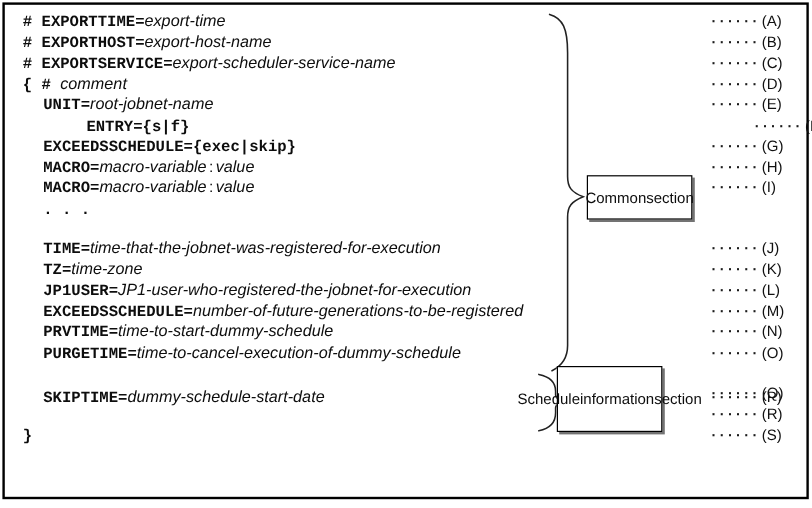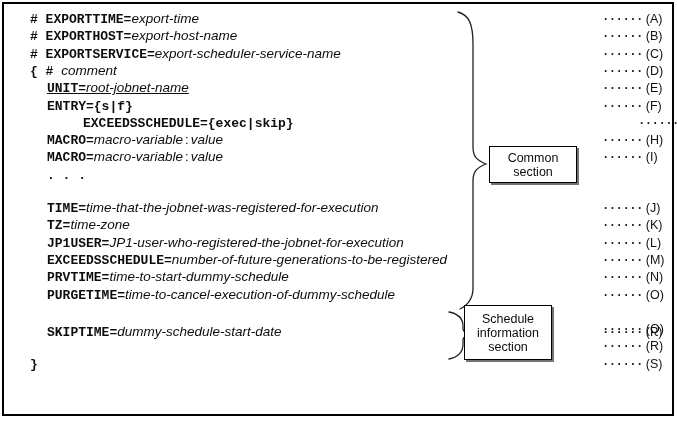--- a/index.html
+++ b/index.html
@@ -6,59 +6,59 @@
   .canvas{
     position:relative;width:677px;height:423px;background:#fff;overflow:hidden;
     font-family:"Liberation Sans",sans-serif;color:#0d0d0d;
   }
   .frame{
     position:absolute;left:2px;top:2px;width:672px;height:414px;
     border:2px solid #000;box-sizing:border-box;background:#fff;
   }
   
   .row{
-    position:absolute;left:17px;right:0;height:17.3px;line-height:17.3px;
+    position:absolute;left:6px;right:0;height:17.3px;line-height:17.3px;
     padding-left:13px;white-space:nowrap;
   }
   .row.indent{padding-left:30px;}
   .seg{vertical-align:baseline;}
   .seg.code{font-family:"Liberation Mono",monospace;font-weight:700;font-size:13px;letter-spacing:0;}
   .seg.var{font-family:"Liberation Sans",sans-serif;font-style:italic;font-size:13.5px;}
   .seg.plain{font-family:"Liberation Sans",sans-serif;font-size:13px;}
   .seg.colon{font-family:"Liberation Sans",sans-serif;font-size:13px;margin:0 2px;}
   
   .leader{position:absolute;left:587px;top:0;height:17.3px;line-height:17.3px;}
   .ldots{font-weight:700;font-size:12px;letter-spacing:2.8px;color:#1a1a1a;}
   .llabel{font-size:12.5px;color:#111;margin-left:1px;}
   
   svg.braces{position:absolute;left:0;top:0;pointer-events:none;}
   
   .sec-box{
     position:absolute;background:#fff;border:1px solid #000;
     box-shadow:2px 2px 0 rgba(0,0,0,0.55);
-    display:flex;flex-direction:column;align-items:center;justify-content:center;
+    display:flex;flex-direction:row;align-items:center;justify-content:center;
     text-align:center;font-size:12.5px;line-height:14px;box-sizing:border-box;
   }
   .sec-box.common{left:489px;top:146px;width:88px;height:37px;}
   .sec-box.schedule{left:464px;top:305px;width:88px;height:55px;}
 </style>
 </head>
 <body>
 
 <div class="canvas">
   <div class="frame"></div>
 
   <div id="rows-layer">
       <div class="row" style="top: 9px;"><span class="seg code"># EXPORTTIME=</span><span class="seg var">export-time</span><span class="leader"><span class="ldots">······</span><span class="llabel">(A)</span></span></div>
       <div class="row" style="top: 26.3px;"><span class="seg code"># EXPORTHOST=</span><span class="seg var">export-host-name</span><span class="leader"><span class="ldots">······</span><span class="llabel">(B)</span></span></div>
       <div class="row" style="top: 43.6px;"><span class="seg code"># EXPORTSERVICE=</span><span class="seg var">export-scheduler-service-name</span><span class="leader"><span class="ldots">······</span><span class="llabel">(C)</span></span></div>
       <div class="row" style="top: 60.9px;"><span class="seg code">{ # </span><span class="seg var">comment</span><span class="leader"><span class="ldots">······</span><span class="llabel">(D)</span></span></div>
-      <div class="row indent" style="top: 78.2px; text-decoration: underline;"><span class="seg code">UNIT=</span><span class="seg var">root-jobnet-name</span><span class="leader"><span class="ldots">······</span><span class="llabel">(E)</span></span></div>
-      <div class="row indent" style="top: 95.5px;"><span class="seg code">ENTRY={s|f}</span><span class="leader"><span class="ldots">······</span><span class="llabel">(F)</span></span></div>
-      <div class="row indent" style="top: 112.8px; margin-left: 36px;"><span class="seg code">EXCEEDSSCHEDULE={exec|skip}</span><span class="leader"><span class="ldots">······</span><span class="llabel">(G)</span></span></div>
+      <div class="row indent" style="top: 78.2px;"><span class="seg code">UNIT=</span><span class="seg var">root-jobnet-name</span><span class="leader"><span class="ldots">······</span><span class="llabel">(E)</span></span></div>
+      <div class="row indent" style="top: 95.5px; margin-left: 36px;"><span class="seg code">ENTRY={s|f}</span><span class="leader"><span class="ldots">······</span><span class="llabel">(F)</span></span></div>
+      <div class="row indent" style="top: 112.8px;"><span class="seg code">EXCEEDSSCHEDULE={exec|skip}</span><span class="leader"><span class="ldots">······</span><span class="llabel">(G)</span></span></div>
       <div class="row indent" style="top: 130.1px;"><span class="seg code">MACRO=</span><span class="seg var">macro-variable</span><span class="seg colon">:</span><span class="seg var">value</span><span class="leader"><span class="ldots">······</span><span class="llabel">(H)</span></span></div>
       <div class="row indent" style="top: 147.4px;"><span class="seg code">MACRO=</span><span class="seg var">macro-variable</span><span class="seg colon">:</span><span class="seg var">value</span><span class="leader"><span class="ldots">······</span><span class="llabel">(I)</span></span></div>
       <div class="row indent" style="top: 164.7px;"><span class="seg code">. . .</span></div>
       <div class="row indent" style="top: 198px;"><span class="seg code">TIME=</span><span class="seg var">time-that-the-jobnet-was-registered-for-execution</span><span class="leader"><span class="ldots">······</span><span class="llabel">(J)</span></span></div>
       <div class="row indent" style="top: 215.3px;"><span class="seg code">TZ=</span><span class="seg var">time-zone</span><span class="leader"><span class="ldots">······</span><span class="llabel">(K)</span></span></div>
       <div class="row indent" style="top: 232.6px;"><span class="seg code">JP1USER=</span><span class="seg var">JP1-user-who-registered-the-jobnet-for-execution</span><span class="leader"><span class="ldots">······</span><span class="llabel">(L)</span></span></div>
       <div class="row indent" style="top: 249.9px;"><span class="seg code">EXCEEDSSCHEDULE=</span><span class="seg var">number-of-future-generations-to-be-registered</span><span class="leader"><span class="ldots">······</span><span class="llabel">(M)</span></span></div>
       <div class="row indent" style="top: 267.2px;"><span class="seg code">PRVTIME=</span><span class="seg var">time-to-start-dummy-schedule</span><span class="leader"><span class="ldots">······</span><span class="llabel">(N)</span></span></div>
       <div class="row indent" style="top: 284.5px;"><span class="seg code">PURGETIME=</span><span class="seg var">time-to-cancel-execution-of-dummy-schedule</span><span class="leader"><span class="ldots">······</span><span class="llabel">(O)</span></span></div>
       <div class="row indent" style="top: 301.8px; margin-top: 20px;"><span class="seg code">SKIPTIME=</span><span class="seg var">dummy-schedule-start-date</span><span class="leader"><span class="ldots">······</span><span class="llabel">(P)</span></span></div>

